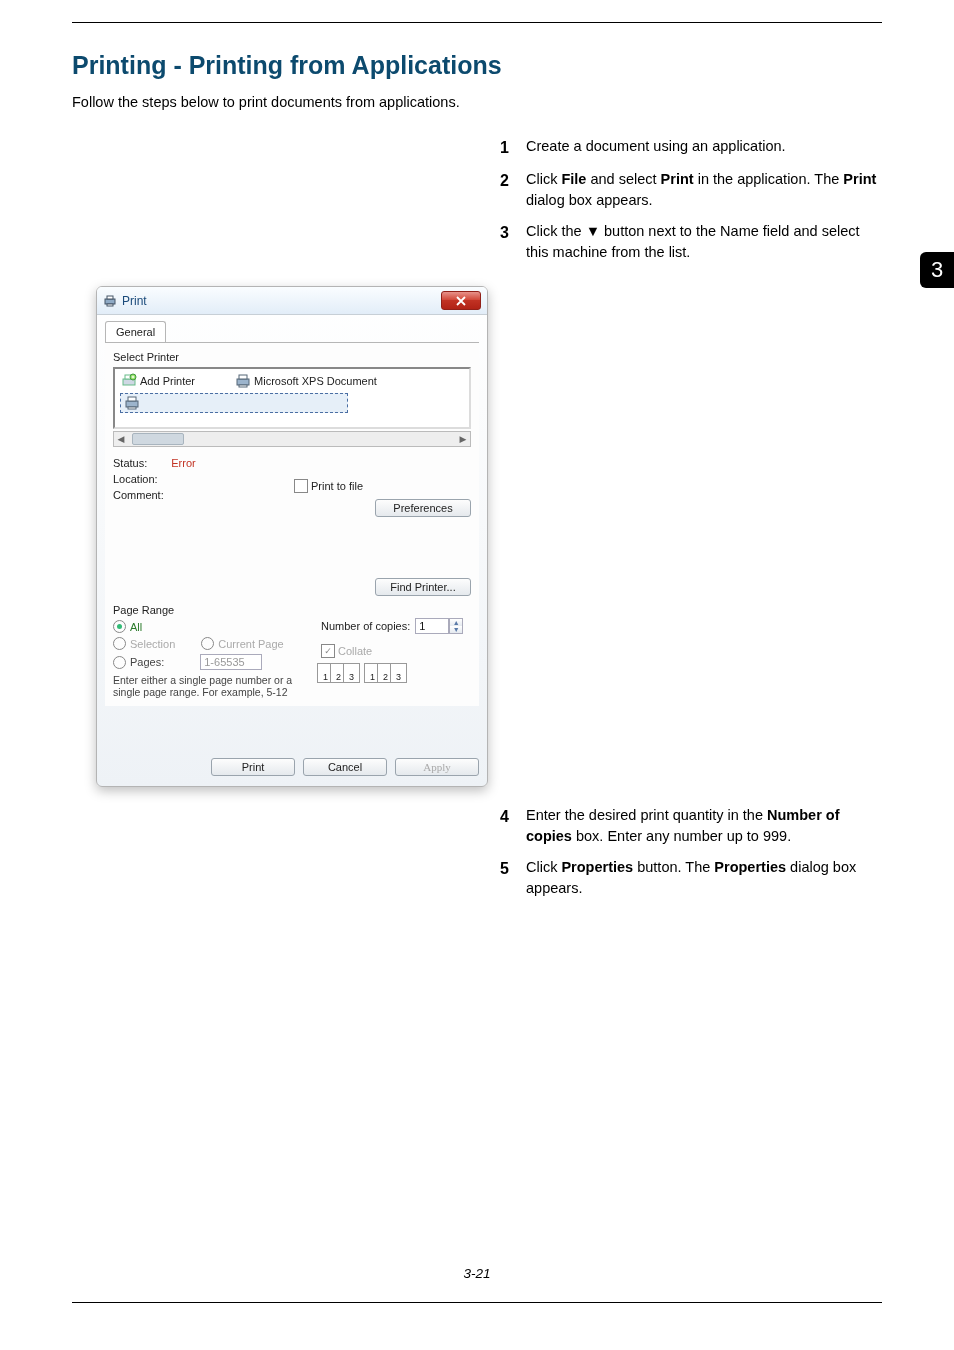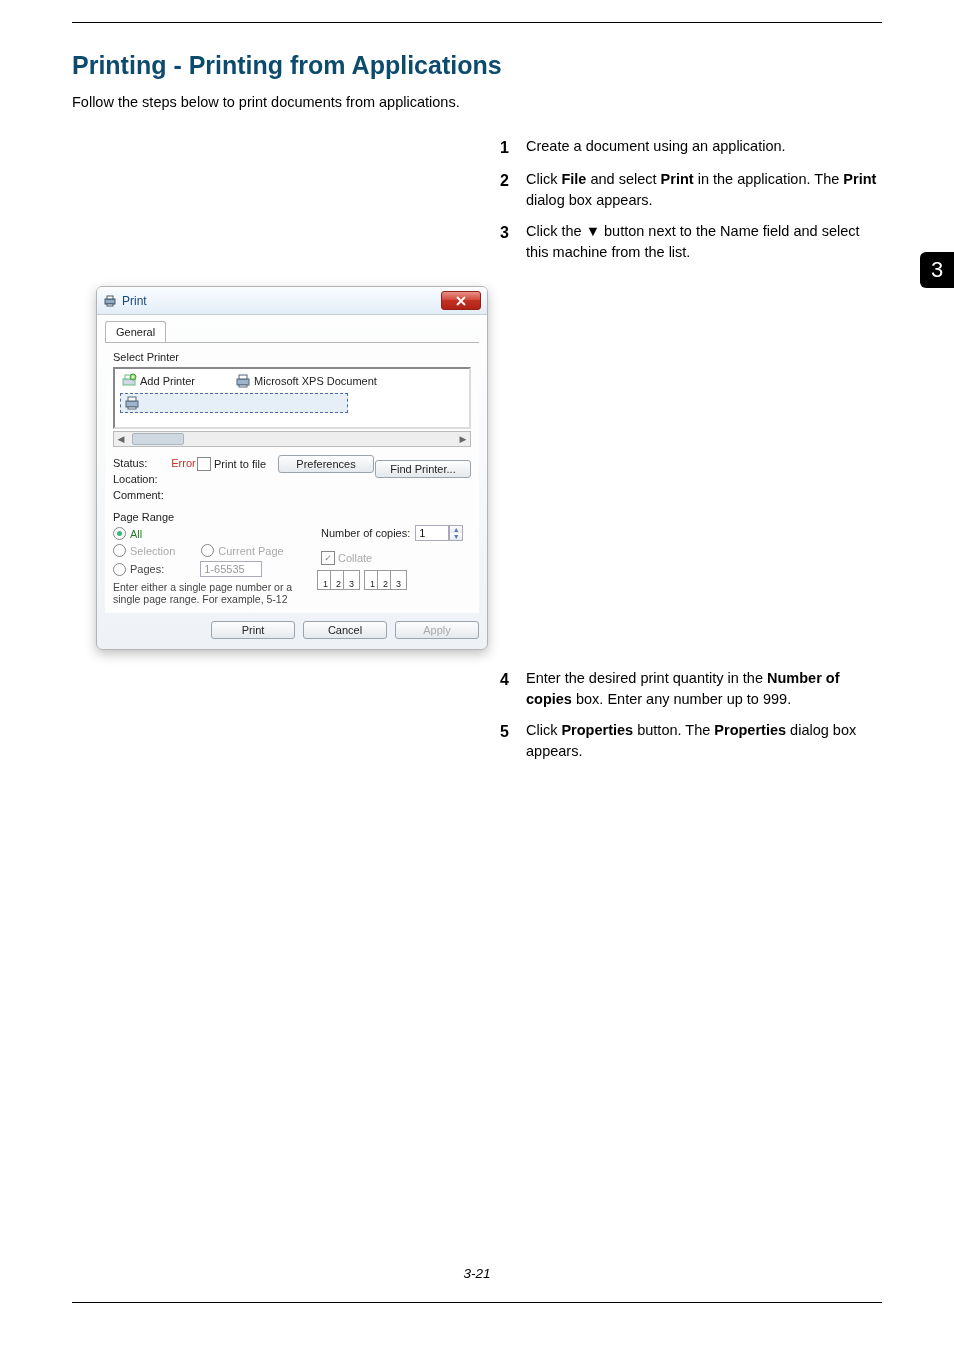--- a/index.html
+++ b/index.html
@@ -173,48 +173,49 @@
   .scrollbar .arrow { width: 14px; text-align: center; color:#666; font-size:9px; }
   .scrollbar .thumb { width: 50px; height: 10px; background: #cfd8e0; border: 1px solid #a8b4be; border-radius: 2px; margin-left: 4px; }
   .status-row {
     display: flex;
     justify-content: space-between;
     margin-top: 8px;
     align-items: flex-start;
   }
   .status-left { font-size: 11px; line-height: 16px; }
   .status-left .err { color: #c23324; margin-left: 24px; margin-top: 24px;}
-  .status-right { display: flex; flex-direction: row; gap: 1px; align-items: flex-end;}
+  .status-right { display: flex; flex-direction: column; gap: 12px; align-items: flex-end;}
   .btn {
     border: 1px solid #9aa4ad;
     background: linear-gradient(#fdfdfd, #e5e9ed);
     border-radius: 3px;
     padding: 2px 8px;
     font-size: 11px;
     min-width: 78px;
     text-align: center;
+    margin-top: 44px;
   }
   .chkrow { display: flex; align-items: center; gap: 3px; margin-bottom: 5px; font-size:11px;}
   .chk { width: 12px; height: 12px; border: 1px solid #888; background: #fff; display:inline-flex; align-items:center; justify-content:center; font-size:9px; color:#888;}
   .page-range-row { display:flex; justify-content:space-between; margin-top:8px;}
   .pr-left { width: 200px; font-size:11px; }
   .radio-row { display: flex; align-items: center; gap: 4px; margin-bottom: 4px; color:#444;}
   .radio { width:11px; height:11px; border-radius:50%; border:1px solid #888; display:inline-flex; align-items:center; justify-content:center;}
   .radio.checked::after { content:''; width:5px; height:5px; background:#3b7; border-radius:50%;}
   .field { border:1px solid #aab; background:#fff; padding:1px 3px; font-size:11px; width:46px; color:#999;}
   .spinner { display:inline-flex; align-items:stretch;}
   .spinner .field { width:26px; color:#111;}
   .spinner .sp-btns { display:flex; flex-direction:column; border:1px solid #aab; width:12px; font-size:7px; color:#5a7aa8;}
   .spinner .sp-btns span { flex:1; display:flex; align-items:center; justify-content:center; background:linear-gradient(#fff,#e4e9ef);}
   .collate-icons { display:flex; gap:8px; margin-top:4px; align-items:flex-end;}
   .collate-icons .pages { display:flex;}
   .collate-icons .pg { width:15px; height:18px; border:1px solid #999; background:#fff; font-size:9px; display:flex; align-items:flex-end; justify-content:center; margin-left:-4px; position:relative;}
   .bottom-btns { display:flex; justify-content:flex-end; gap:8px; padding: 0 8px 10px 8px;}
   .bottom-btns .btn { min-width: 66px; }
-  .bottom-btns .btn.disabled { color:#aaa; }
+  .bottom-btns .btn.disabled { color:#aaa;font-family:Liberation Serif, serif; }
   .pr-right { font-size:11px; width:150px;}
   .footer {
     position: absolute;
     bottom: 28px;
     left: 0; right: 0;
     text-align: center;
     font-style: italic;
     font-size: 13.5px;
   }
   .footer-line {

